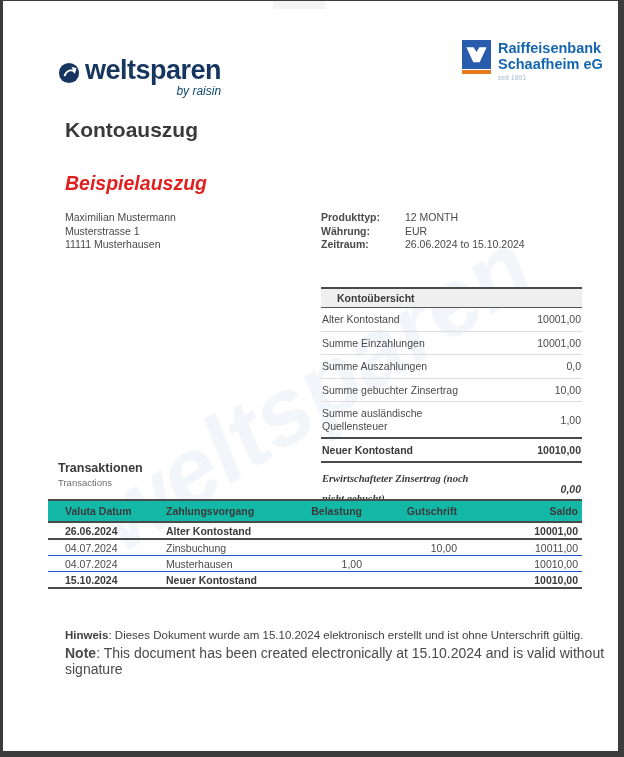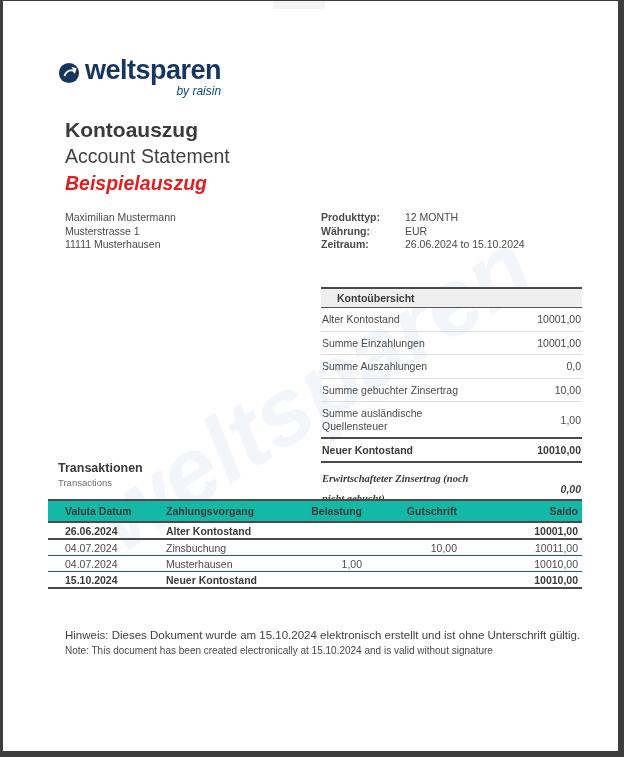--- a/index.html
+++ b/index.html
@@ -70,22 +70,22 @@
   td, th { overflow:hidden; white-space:nowrap; }
   td { padding:1.5px 0; }
   .cell-first { padding-left:17px; }
   tr.bold td { font-weight:bold; color:#3a3a3a;margin-top:28px; }
   tr.row-0 { border-bottom:2px solid #4a4a4a; }
   tr.row-1, tr.row-2 { border-bottom:1px solid #1d4ed8; }
   tr.row-3 { border-bottom:2px solid #4a4a4a; }
 
   
   .note-de { left:62px; top:628px; font-size:11.5px; color:#3f3f3f; }
-  .note-en { left:62px; top:644px; font-size:10px; color:#4a4a4a; }
-  .b { font-weight:normal; }
+  .note-en { left:62px; top:644px; font-size:14px; color:#4a4a4a; }
+  .b { font-weight:bold; }
 </style>
 </head>
 <body>
 
 <div class="page">
 
   <div class="watermark">weltsparen</div>
   <div class="abs top-smudge"></div>
 
   <div class="abs ws-logo">
@@ -94,23 +94,37 @@
         <circle cx="12" cy="12" r="11" fill="#16365f"></circle>
         <path d="M6.2 15.2 C7.4 9.8 12 7.2 16.2 8.3 L14.6 5.2 L20.2 6.8 L18.4 12.8 L15.9 10.4 C12.7 9.6 9.3 11.2 8.3 15.6 Z" fill="#ffffff"></path>
       </svg>
     </span>
     <span class="ws-text-wrap">
       <span class="ws-text">weltsparen</span>
       <span class="ws-tag">by raisin</span>
     </span>
   </div>
 
+  <div class="abs bank-logo">
+    <span class="bank-mark">
+      <svg class="bank-square" viewBox="0 0 30 30" width="29" height="29">
+        <rect width="30" height="30" fill="#2a5cad"></rect>
+        <path d="M4.5 7.5 L12 7.5 L15 12.3 L18 7.5 L25.5 7.5 L18.3 23 L11.7 23 Z" fill="#ffffff"></path>
+        <path d="M12.8 4.5 L17.2 4.5 L15 8 Z" fill="#2a5cad"></path>
+      </svg>
+      <span class="bank-bar"></span>
+    </span>
+    <span class="bank-text">
+      <div class="l1">Raiffeisenbank</div>
+      <div class="l2">Schaafheim eG</div>
+      <div class="l3">seit 1891</div>
+    </span>
+  </div>
 
   <div class="abs h-de">Kontoauszug</div>
-  <div class="abs h-en">Account Statement</div>
   <div class="abs h-sample">Beispielauszug</div>
 
   <div class="abs recipient">
     <div>Maximilian Mustermann</div>
     <div>Musterstrasse 1</div>
     <div>11111 Musterhausen</div>
   </div>
 
   <div class="abs details">
     <div class="drow">

